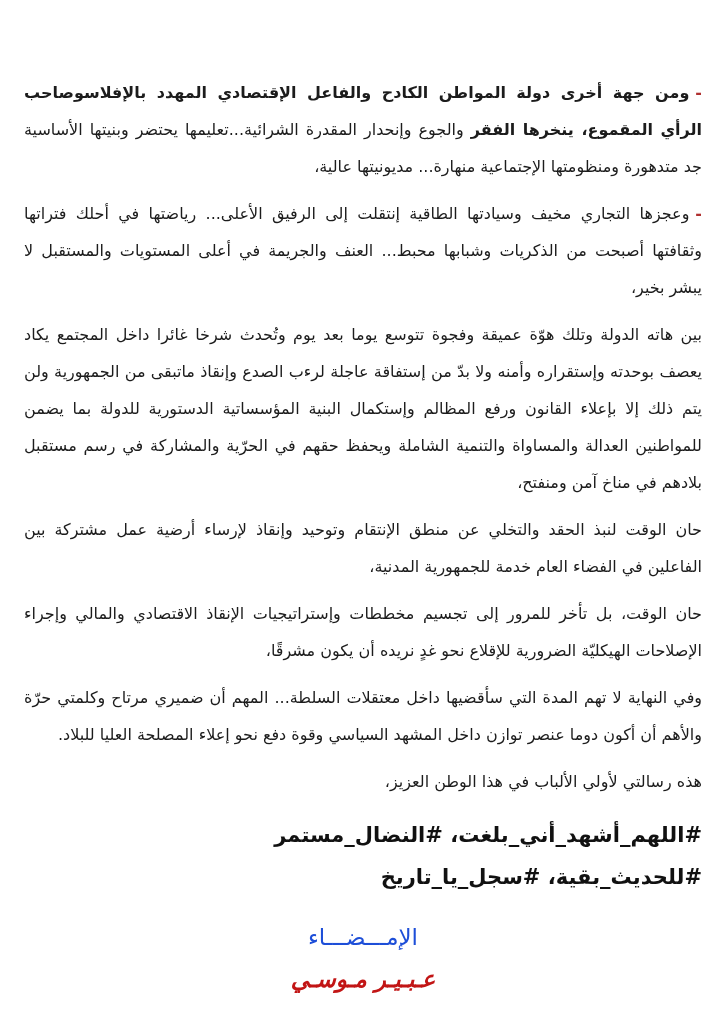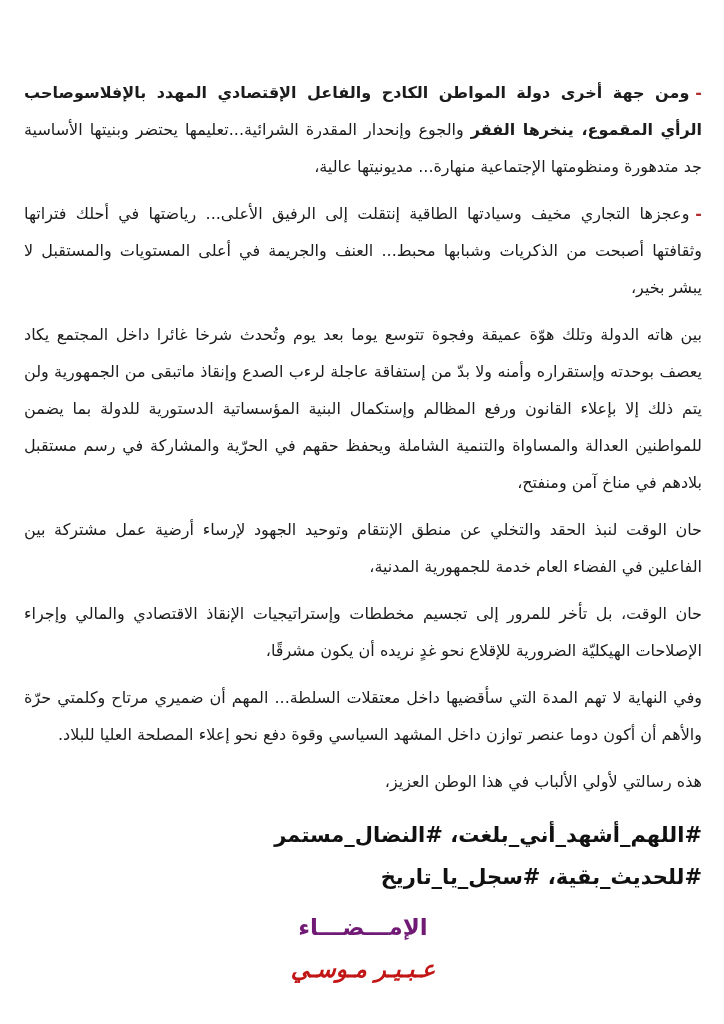--- a/index.html
+++ b/index.html
@@ -40,25 +40,25 @@
   }
   .hashtags {
     margin-top: 14px;
     text-align: right;
     font-weight: bold;
     font-size: 21px;
     line-height: 42px;
     color: #111111;
   }
   .sig-label {
-    margin-top: 16px;
+    margin-top: 26px;
     text-align: center;
-    font-weight: bold;
+    font-weight: normal;
     font-size: 23px;
-    color: #701a75;
+    color: #1d4ed8;
   }
   .sig-name {
     margin-top: 16px;
     text-align: center;
     font-weight: bold;
     font-size: 23px;
     letter-spacing: 1px;
   }
 </style>
 </head>
@@ -67,21 +67,21 @@
 <div class="page" style="background: rgb(255, 255, 255); color: rgb(28, 28, 28);">
 
   <div class="body-text">
 
     <p class="bullet"><span class="dash" style="color: rgb(176, 48, 48);">-</span><span class="bold-run">ومن جهة أخرى دولة المواطن الكادح والفاعل الإقتصادي المهدد بالإفلاسوصاحب الرأي المقموع، ينخرها الفقر</span><span> والجوع وإنحدار المقدرة الشرائية...تعليمها يحتضر وبنيتها الأساسية جد متدهورة ومنظومتها الإجتماعية منهارة... مديونيتها عالية،</span></p>
 
     <p class="bullet"><span class="dash" style="color: rgb(176, 48, 48);">-</span><span>وعجزها التجاري مخيف وسيادتها الطاقية إنتقلت إلى الرفيق الأعلى... رياضتها في أحلك فتراتها وثقافتها أصبحت من الذكريات وشبابها محبط... العنف والجريمة في أعلى المستويات والمستقبل لا يبشر بخير،</span></p>
 
     <p class="para">بين هاته الدولة وتلك هوّة عميقة وفجوة تتوسع يوما بعد يوم وتُحدث شرخا غائرا داخل المجتمع يكاد يعصف بوحدته وإستقراره وأمنه ولا بدّ من إستفاقة عاجلة لرءب الصدع وإنقاذ ماتبقى من الجمهورية ولن يتم ذلك إلا بإعلاء القانون ورفع المظالم وإستكمال البنية المؤسساتية الدستورية للدولة بما يضمن للمواطنين العدالة والمساواة والتنمية الشاملة ويحفظ حقهم في الحرّية والمشاركة في رسم مستقبل بلادهم في مناخ آمن ومنفتح،</p>
 
-    <p class="para">حان الوقت لنبذ الحقد والتخلي عن منطق الإنتقام وتوحيد الجهود لإرساء أرضية عمل مشتركة بين الفاعلين في الفضاء العام خدمة للجمهورية المدنية،</p>
+    <p class="para">حان الوقت لنبذ الحقد والتخلي عن منطق الإنتقام وتوحيد وإنقاذ لإرساء أرضية عمل مشتركة بين الفاعلين في الفضاء العام خدمة للجمهورية المدنية،</p>
 
     <p class="para">حان الوقت، بل تأخر للمرور إلى تجسيم مخططات وإستراتيجيات الإنقاذ الاقتصادي والمالي وإجراء الإصلاحات الهيكليّة الضرورية للإقلاع نحو غدٍ نريده أن يكون مشرقًا،</p>
 
     <p class="para">وفي النهاية لا تهم المدة التي سأقضيها داخل معتقلات السلطة... المهم أن ضميري مرتاح وكلمتي حرّة والأهم أن أكون دوما عنصر توازن داخل المشهد السياسي وقوة دفع نحو إعلاء المصلحة العليا للبلاد.</p>
 
     <p class="para">هذه رسالتي لأولي الألباب في هذا الوطن العزيز،</p>
   </div>
 
   <div class="hashtags">
     <div>#اللهم_أشهد_أني_بلغت، #النضال_مستمر</div>

